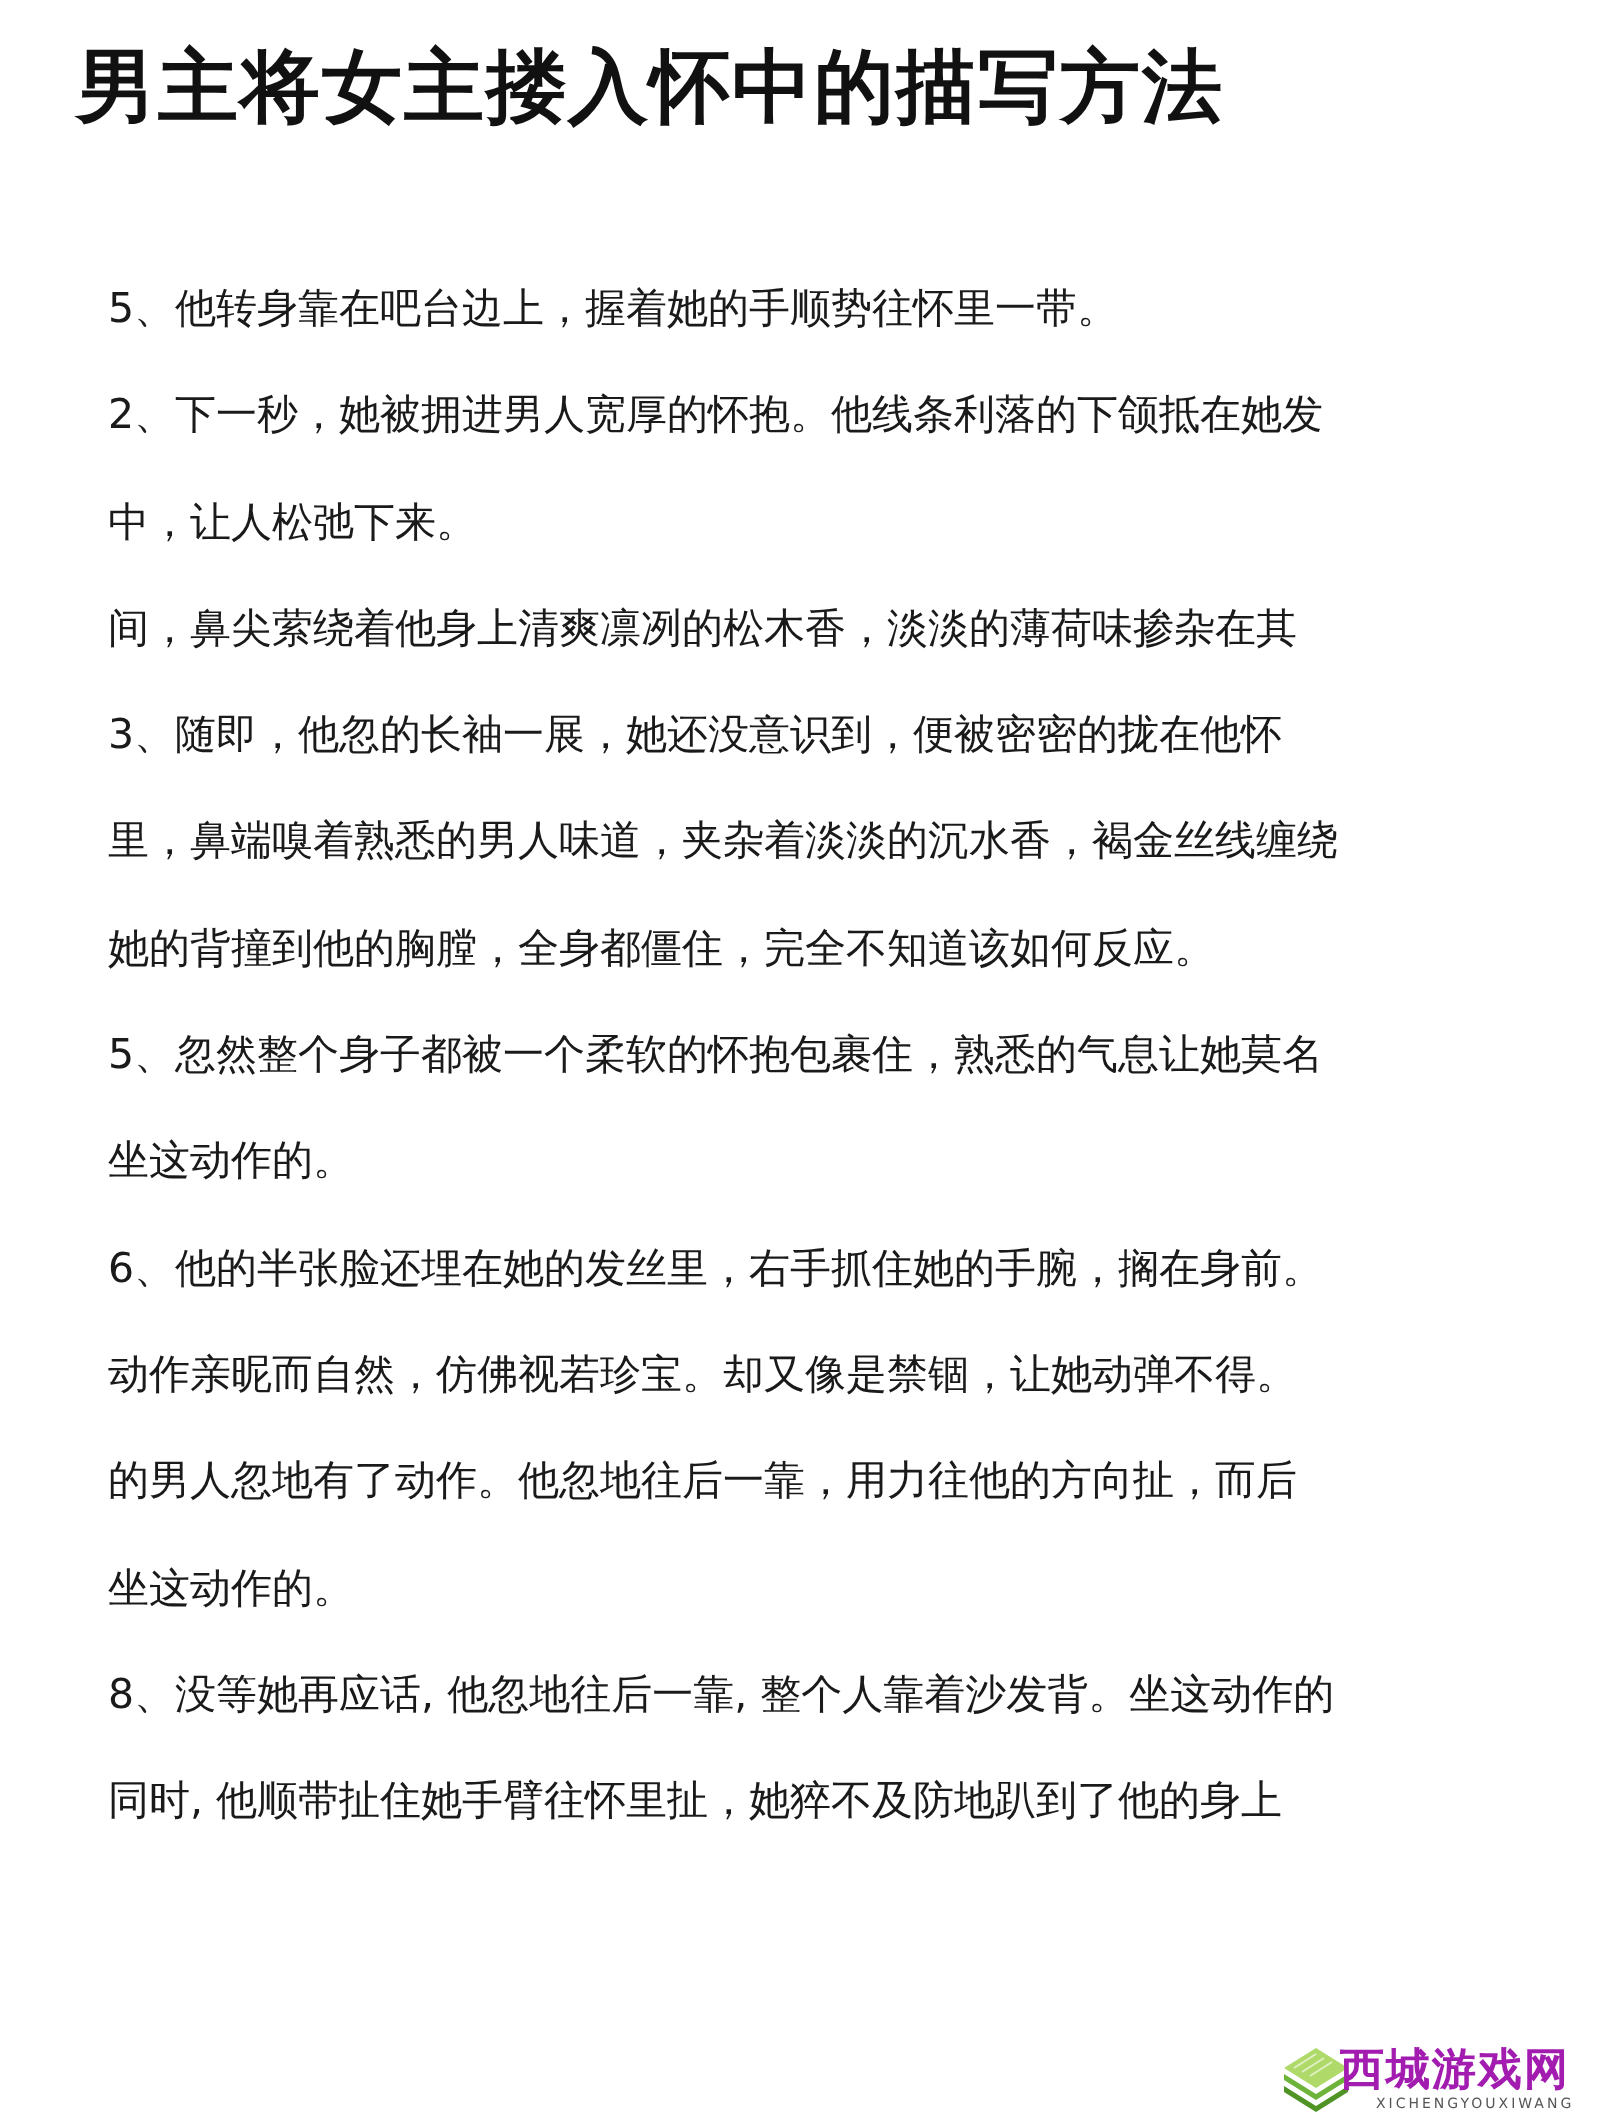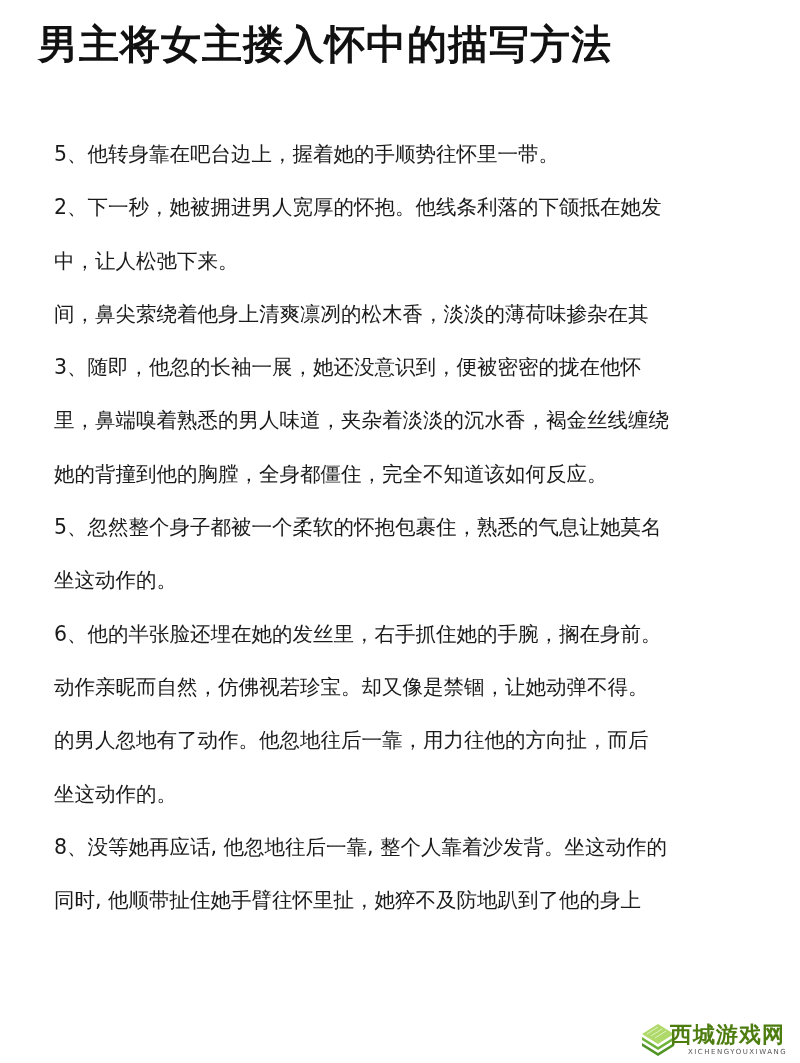--- a/index.html
+++ b/index.html
@@ -58,21 +58,21 @@
     top: 4px;
     width: 36px;
     height: 34px;
   }
   .wm-name {
     position: absolute;
     left: 30px;
     top: 2px;
     font-size: 22px;
     font-weight: bold;
-    color: #4d7c0f;
+    color: #a21caf;
     white-space: nowrap;
     letter-spacing: 1px;
   }
   .wm-pinyin {
     position: absolute;
     left: 48px;
     top: 30px;
     font-size: 7px;
     color: #555555;
     letter-spacing: 1.5px;

